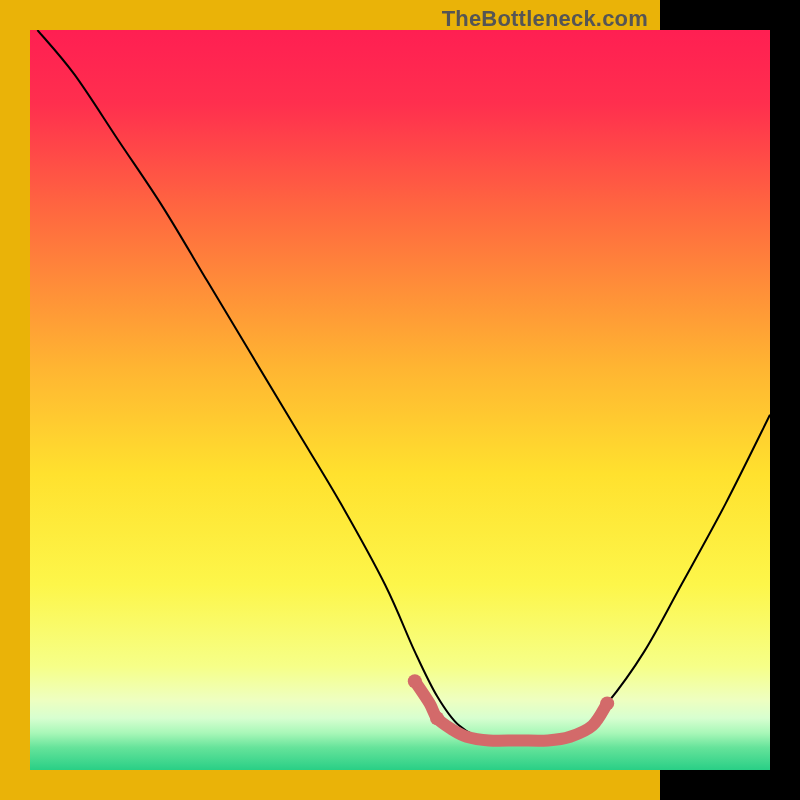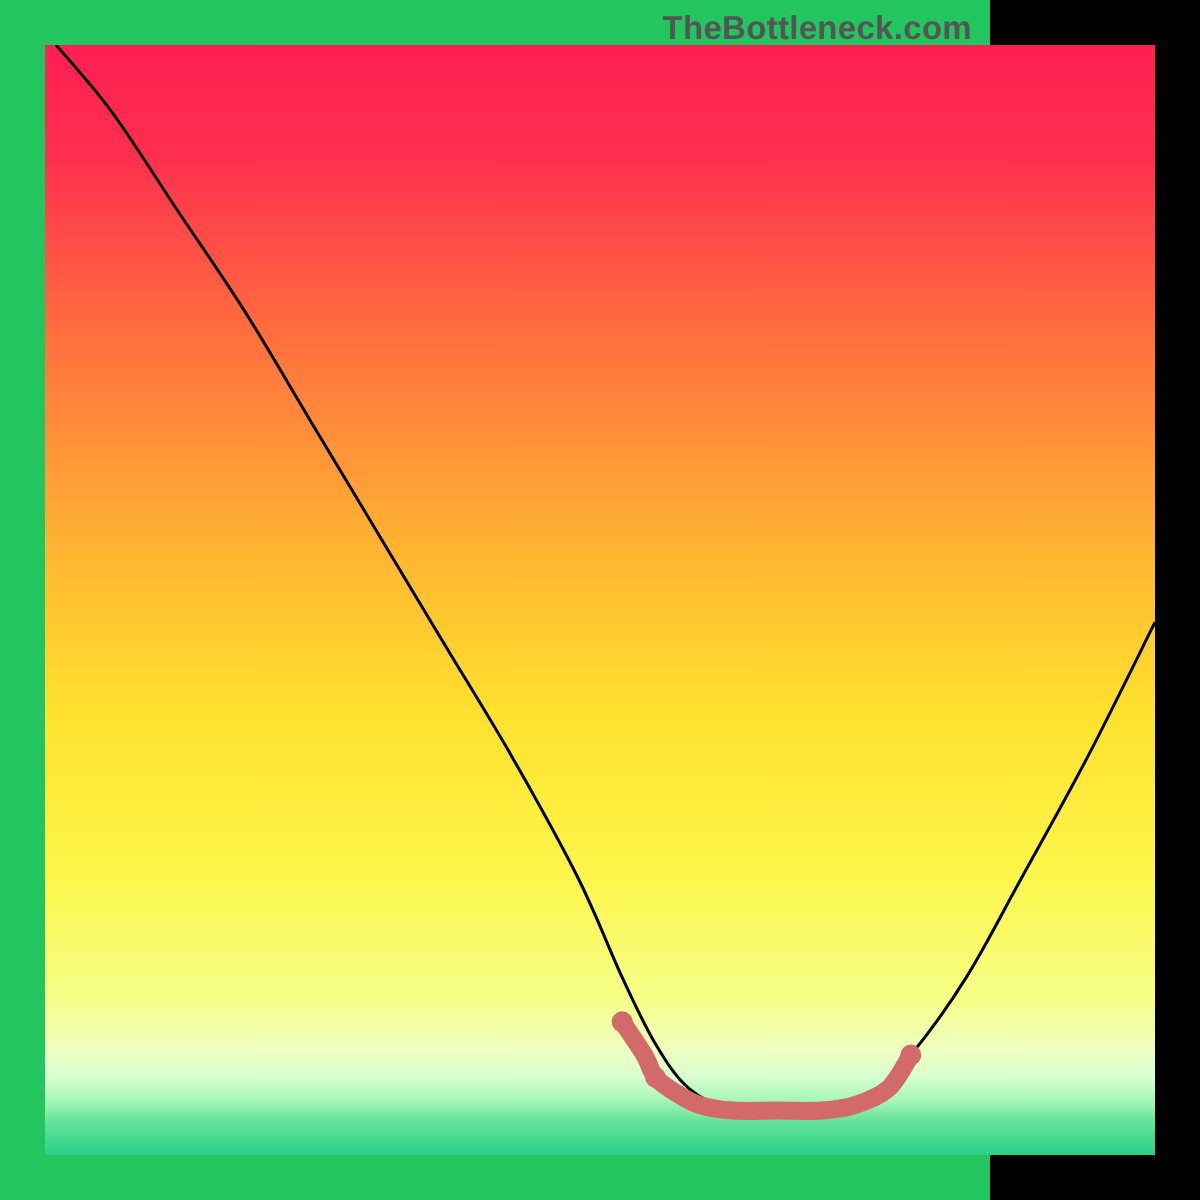--- a/index.html
+++ b/index.html
@@ -8,21 +8,21 @@
     width: 800px;
     height: 800px;
     background: #000;
     overflow: hidden;
     font-family: Arial, Helvetica, sans-serif;
   }
   .stage {
     position: relative;
     width: 660px;
     height: 800px;
-    background: #22c55e;
+    background: #eab308;
     text-decoration: underline;
   }
   .watermark {
     position: absolute;
     top: 6px;
     right: 12px;
     color: #555;
     font-size: 22px;
     font-weight: 600;
     letter-spacing: 0.2px;

